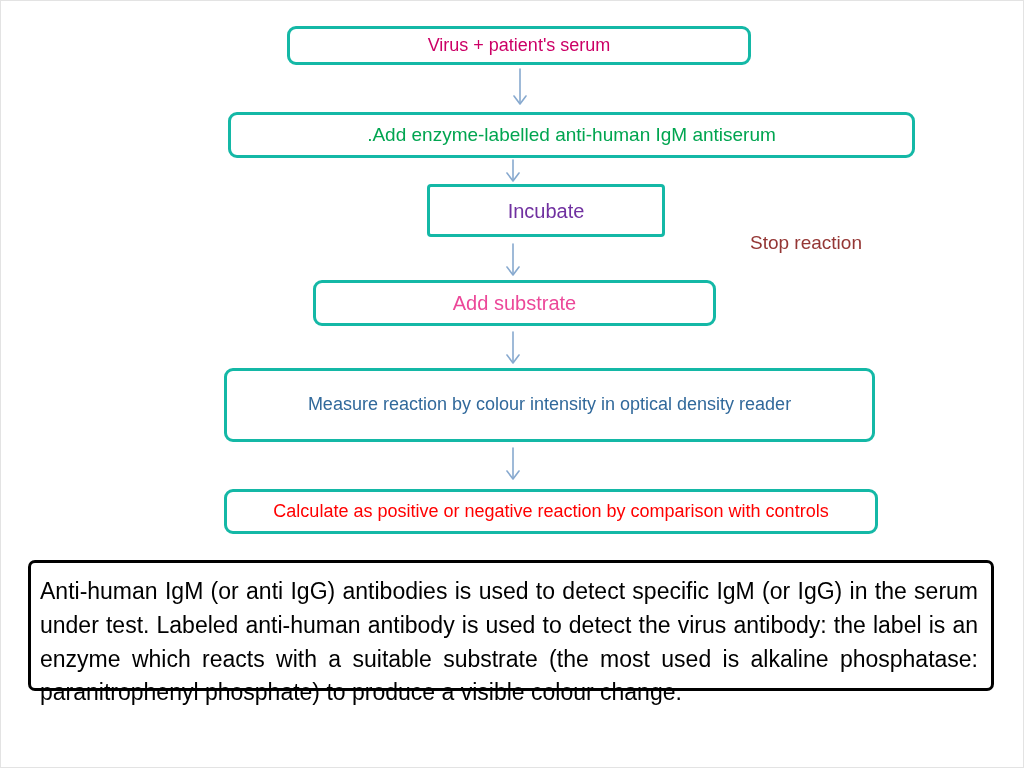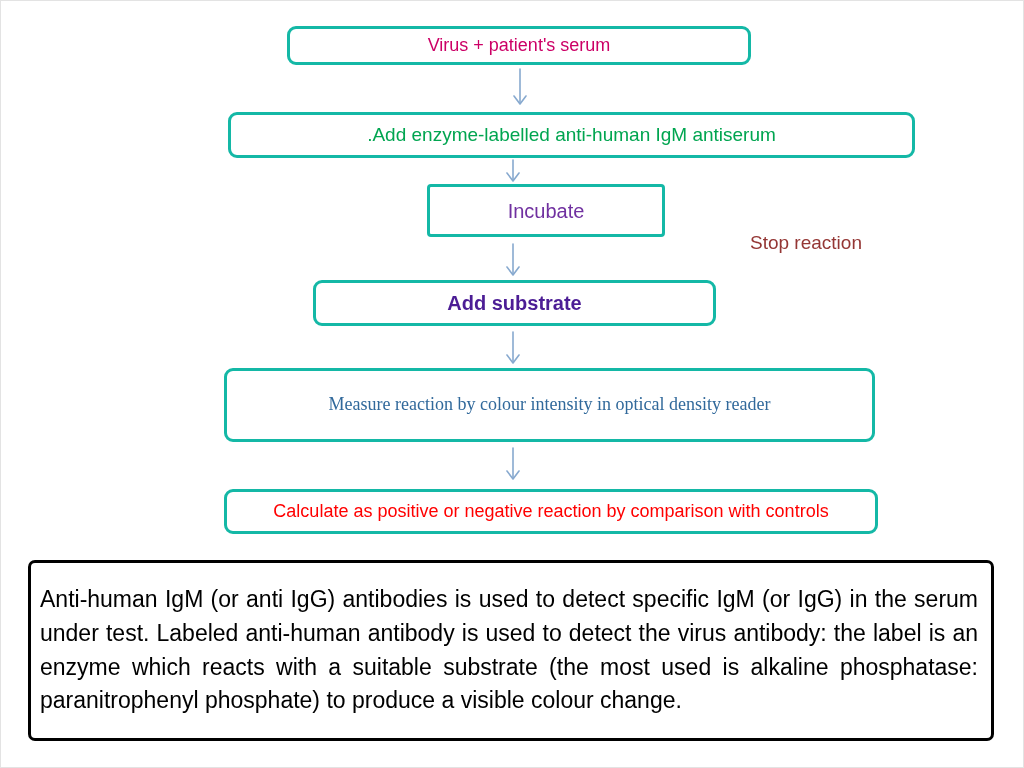--- a/index.html
+++ b/index.html
@@ -30,21 +30,21 @@
   }
   .flow-box .label {
     display: block;
     line-height: 1.3;
   }
   #box-virus        { left: 287px; top: 26px;  width: 464px; height: 39px; font-size: 18px; }
   #box-antiserum    { left: 228px; top: 112px; width: 687px; height: 46px; font-size: 19px; }
   #box-incubate     { left: 410px; top: 184px; width: 238px; height: 53px; font-size: 20px; border-radius: 4px; margin-left: 17px; }
   #box-substrate    { left: 313px; top: 280px; width: 403px; height: 46px; font-size: 20px; }
   #box-measure      { left: 224px; top: 368px; width: 651px; height: 74px; font-size: 18px; }
-  #box-measure .label { max-width: 540px; font-family: Liberation Serif, serif; }
+  #box-measure .label { max-width: 540px; }
   #box-calculate    { left: 224px; top: 489px; width: 654px; height: 45px; font-size: 18px; }
 
   .side-label {
     position: absolute;
     left: 750px;
     top: 232px;
     font-size: 19px;
     white-space: nowrap;
   }
 
@@ -64,26 +64,26 @@
   #arrow-2 { left: 503px; top: 160px; height: 24px; }
   #arrow-3 { left: 503px; top: 244px; height: 34px; }
   #arrow-4 { left: 503px; top: 332px; height: 34px; }
   #arrow-5 { left: 503px; top: 448px; height: 34px; }
 
   .note-box {
     position: absolute;
     left: 28px;
     top: 560px;
     width: 966px;
-    height: 181px;
+    height: 131px;
     box-sizing: border-box;
     border: 3px solid #000000;
     border-radius: 7px;
     background: #ffffff;
-    padding: 20px 13px 8px 9px;
+    padding: 12px 13px 8px 9px;
   }
   .note-box .note-text {
     font-size: 23px;
     line-height: 1.47;
     text-align: justify;
     color: #000000;
   }
 </style>
 </head>
 <body>
@@ -113,21 +113,21 @@
   </div>
 
   <div class="side-label" style="color: rgb(148, 54, 52);">Stop reaction</div>
 
   <svg class="arrow" id="arrow-3" viewBox="0 0 20 34">
     <line x1="10" y1="0" x2="10" y2="30"></line>
     <path d="M4 23 L10 31 L16 23"></path>
   </svg>
 
   <div class="flow-box" id="box-substrate">
-    <span class="label" style="color: #4c1d95; font-weight: bold;">Add substrate</span>
+    <span class="label" style="color: #ec4899;">Add substrate</span>
   </div>
 
   <svg class="arrow" id="arrow-4" viewBox="0 0 20 34">
     <line x1="10" y1="0" x2="10" y2="30"></line>
     <path d="M4 23 L10 31 L16 23"></path>
   </svg>
 
   <div class="flow-box" id="box-measure">
     <span class="label" style="color: rgb(49, 105, 155);">Measure reaction by colour intensity in optical density reader</span>
   </div>

